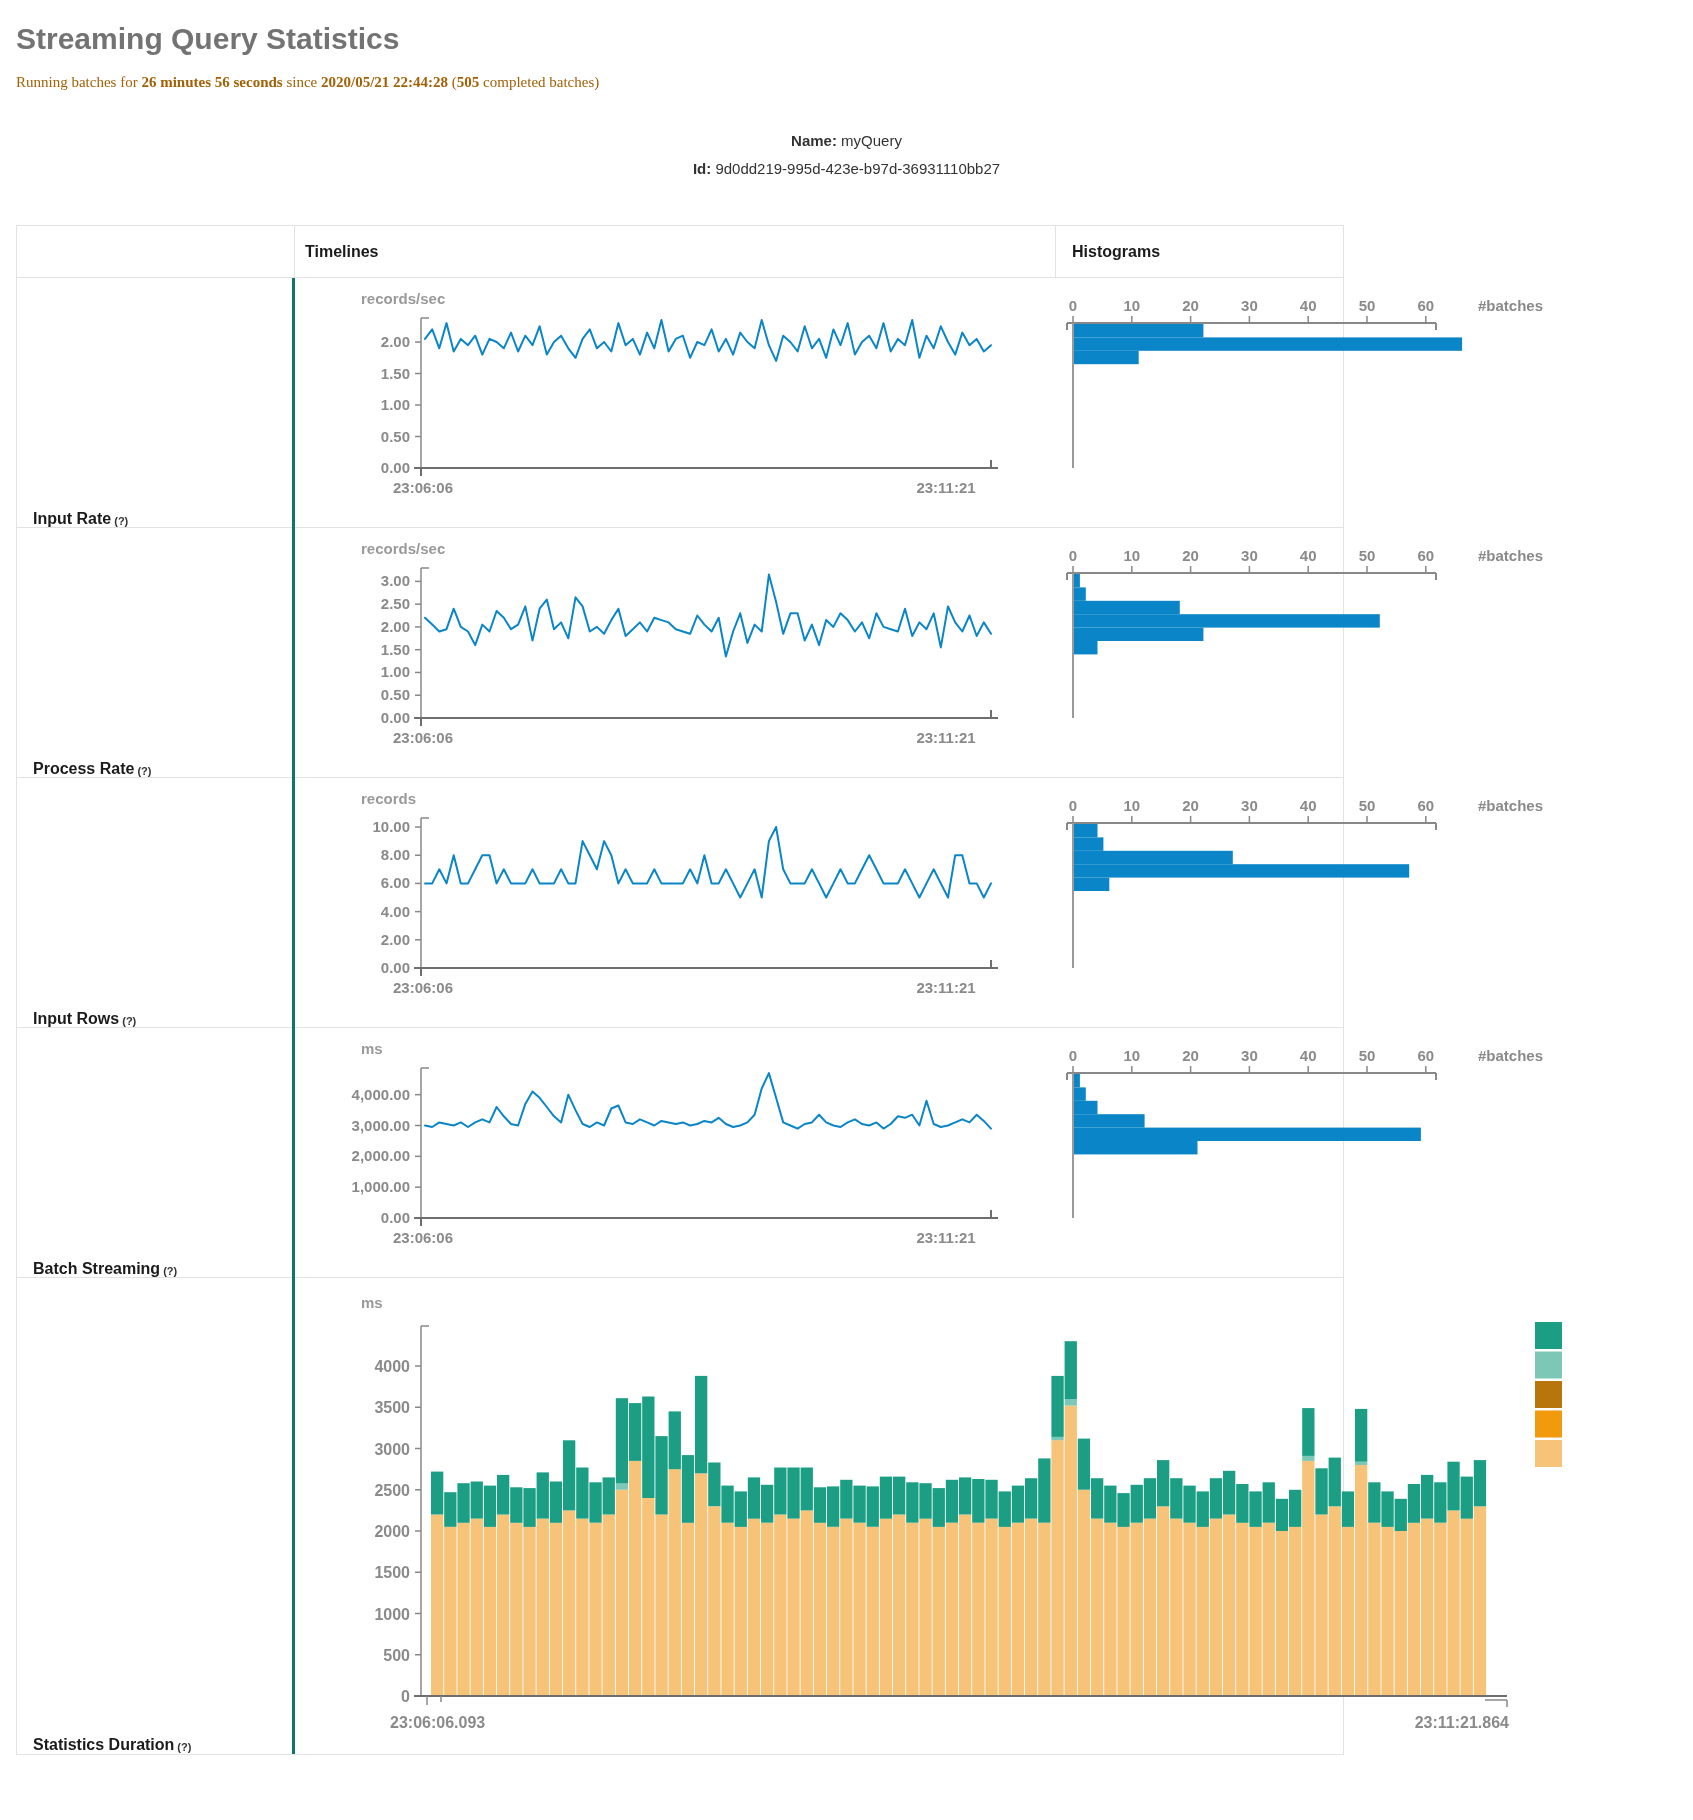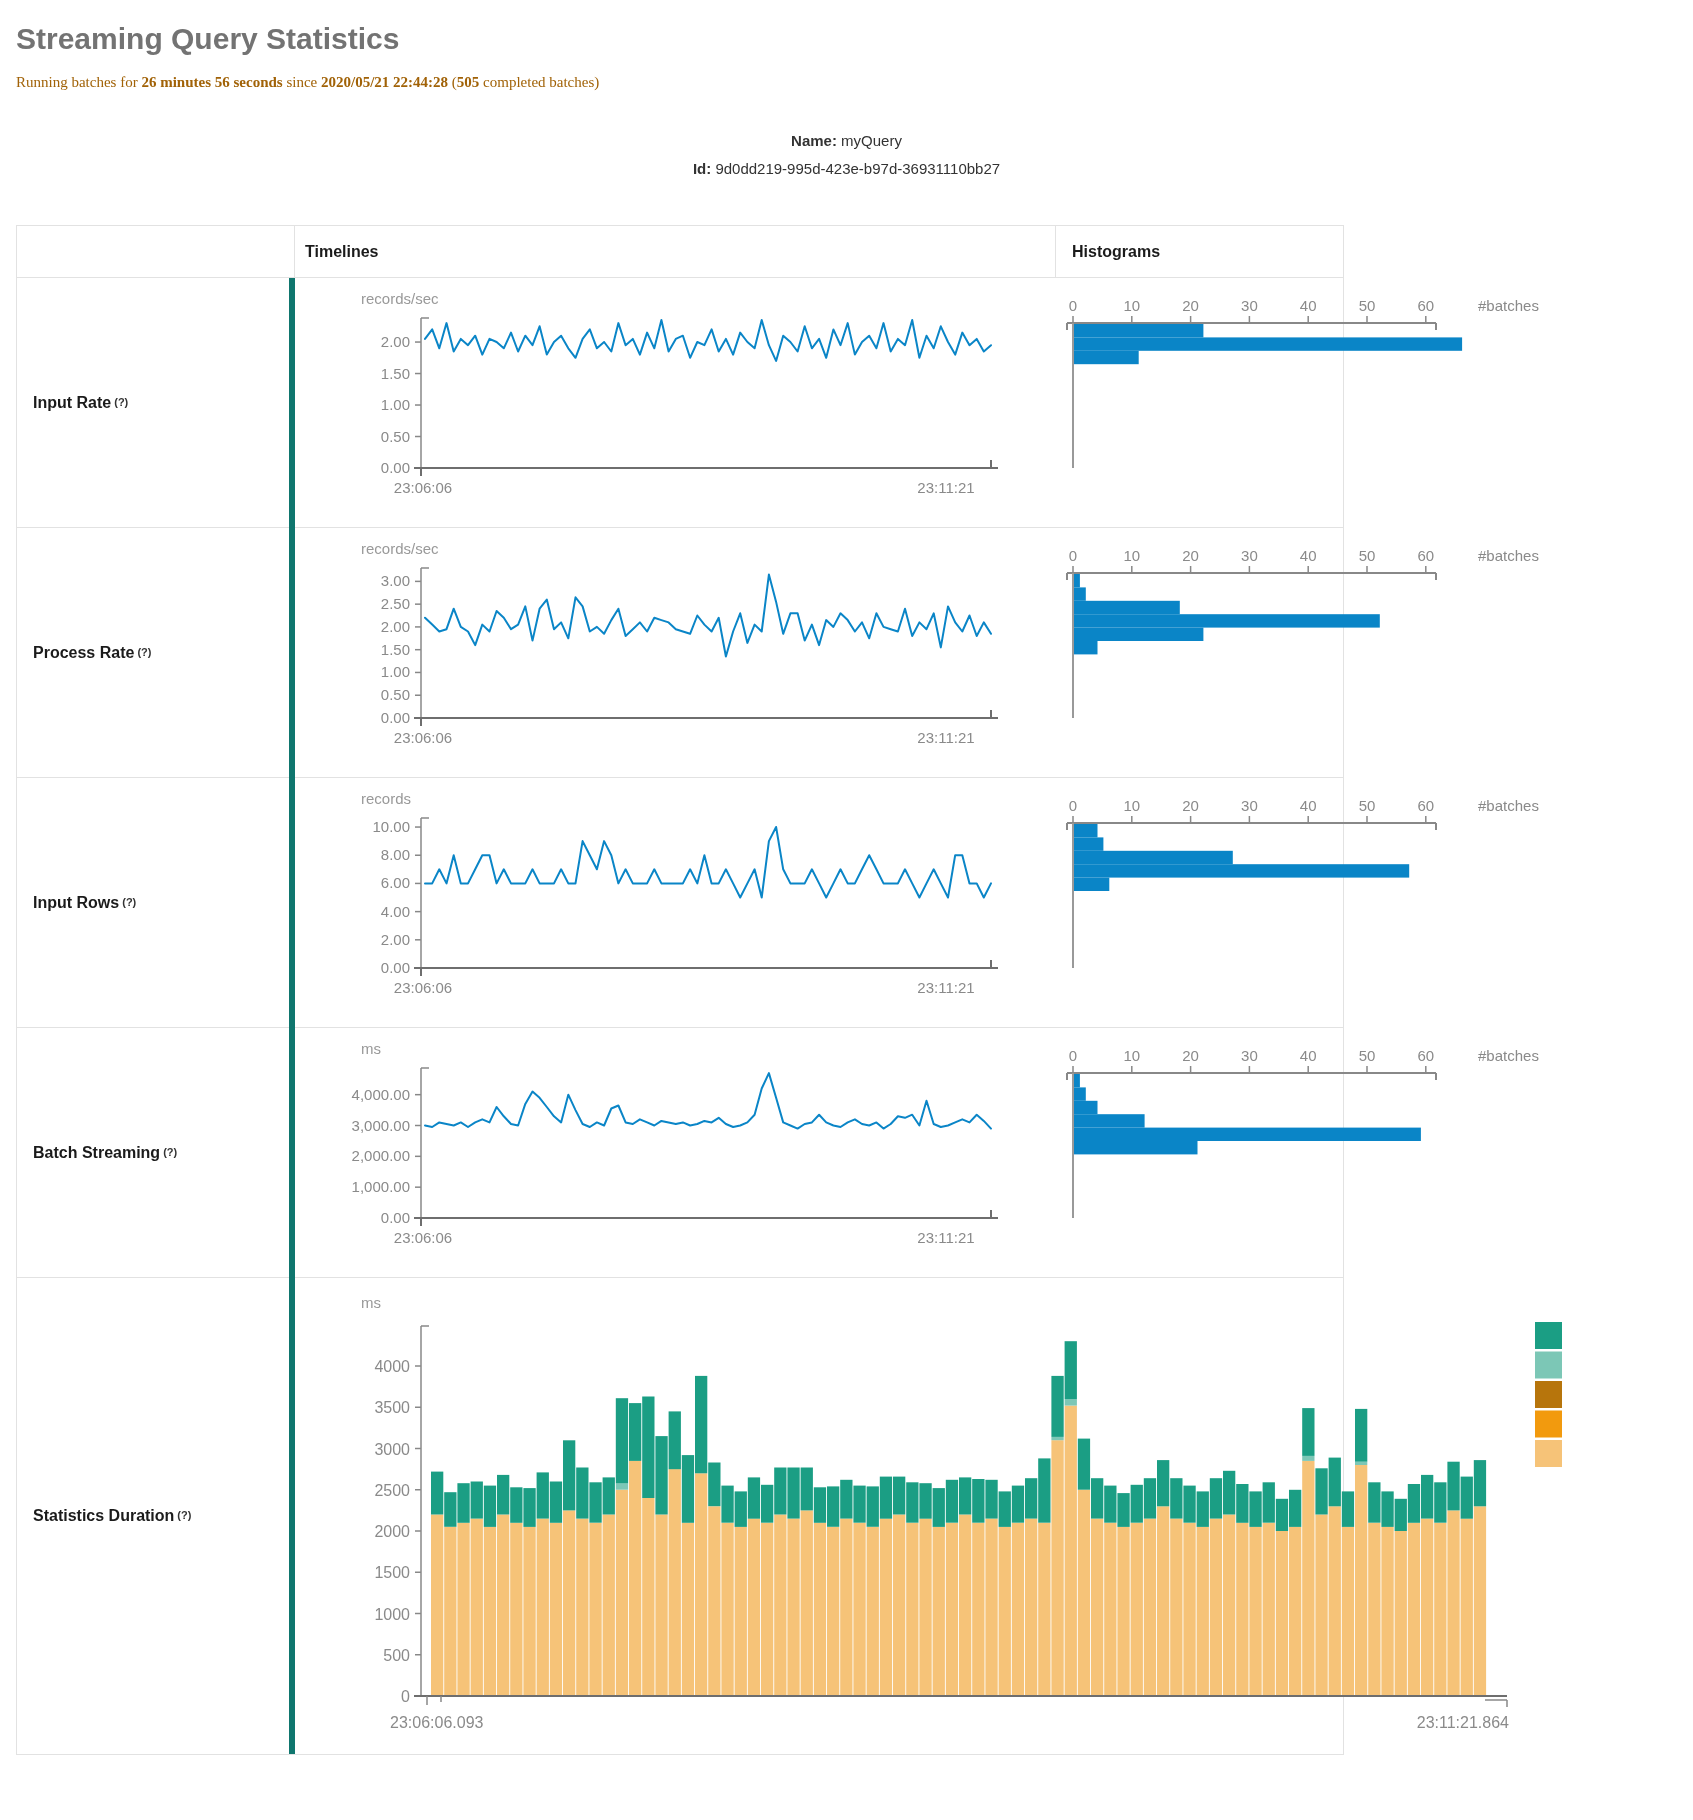--- a/index.html
+++ b/index.html
@@ -30,26 +30,26 @@
   .th-blank { border-right: 1px solid #e2e2e2; }
   .th-timelines { padding-left: 10px; }
   .th-histograms { border-left: 1px solid #e2e2e2; padding-left: 16px; }
   .trow {
     display: grid; grid-template-columns: 278px 1298px;
     height: 250px; border-bottom: 1px solid #e2e2e2;
   }
   .trow:last-child { border-bottom: none; }
   .trow-tall { height: 476px; }
   .label-cell {
-    border-right: 6px solid #0f766e;
-    display: flex; align-items: center; padding-left: 16px;
+    border-right: 3px solid #0f766e;
+    display: flex; align-items: flex-end; padding-left: 16px;
     font-weight: 700; font-size: 16px; color: #1b1b1b;
   }
   .label-cell sup { font-size: 11px; font-weight: 700; color: #333; margin-left: 3px; position: relative; top: -1px; }
-  .chart-cell { position: relative; }
+  .chart-cell { position: relative; font-weight: bold; }
   svg { display: block; font-family: "Liberation Sans", sans-serif; }
 </style>
 </head>
 <body>
 
 <div class="page" data-name="streaming-query-statistics-page">
 
   <h1 data-name="page-title">Streaming Query Statistics</h1>
 
   <p class="subtitle" data-name="running-batches-summary"><span data-name="subtitle-prefix">Running batches for </span><b data-name="run-duration">26 minutes 56 seconds</b><span data-name="subtitle-mid"> since </span><b data-name="run-start-time">2020/05/21 22:44:28</b><span data-name="subtitle-open-paren"> (</span><b data-name="completed-batch-count">505</b><span data-name="subtitle-suffix"> completed batches)</span></p>

